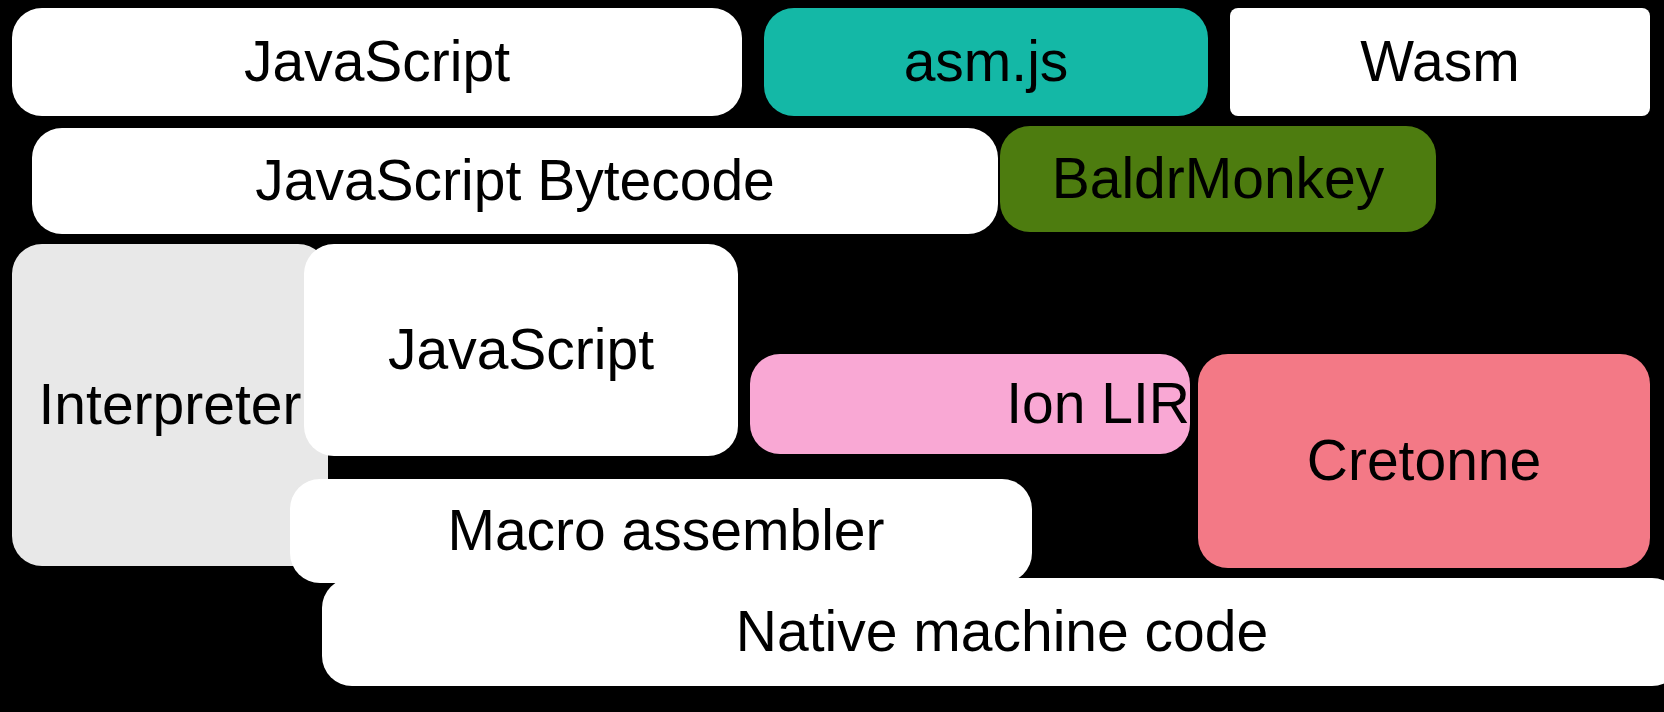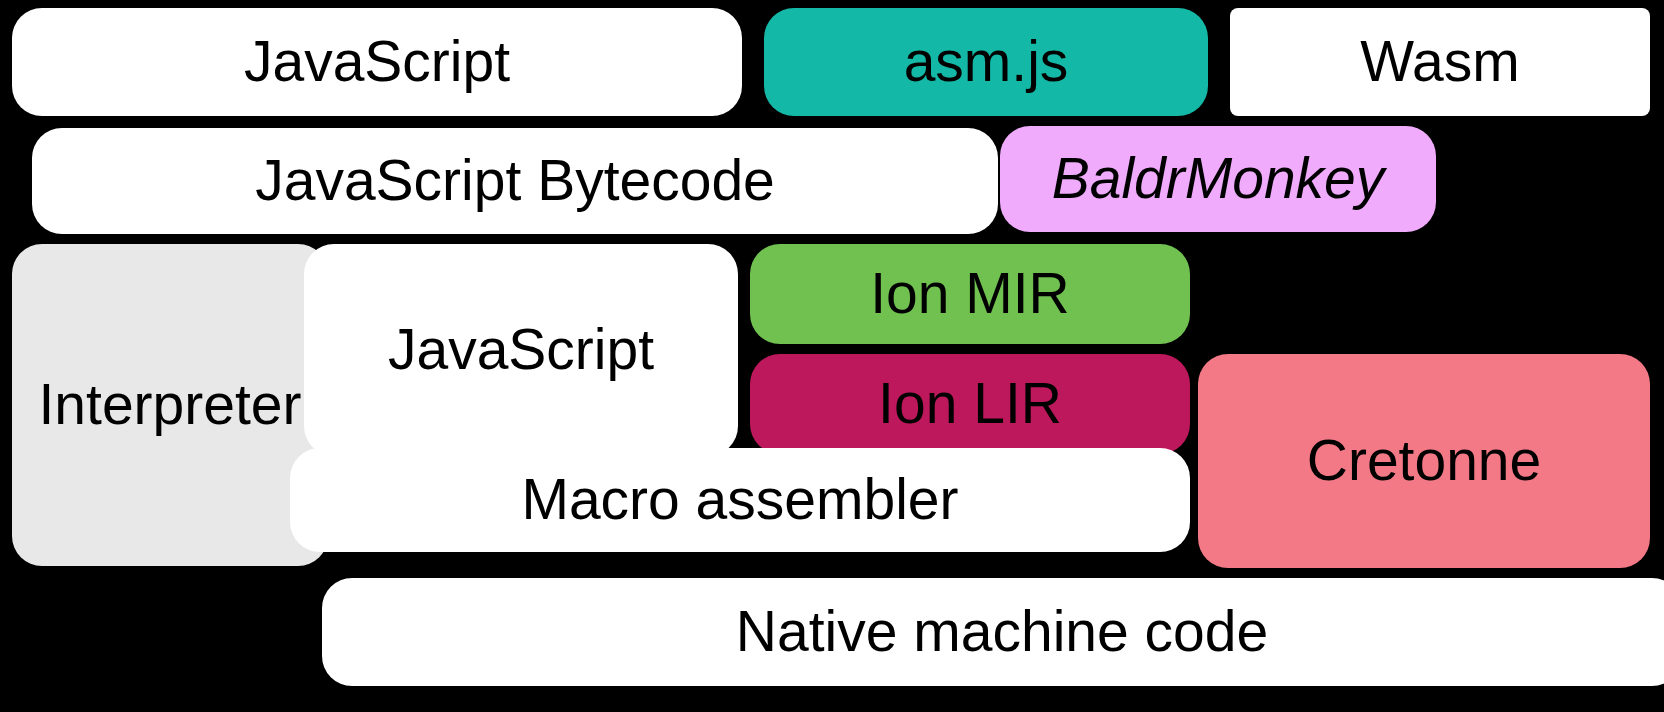--- a/index.html
+++ b/index.html
@@ -33,21 +33,21 @@
   #javascript          { left: 12px;   top: 8px;   width: 730px;  height: 108px; }
   #asm-js              { left: 764px;  top: 8px;   width: 444px;  height: 108px; }
   #wasm                { left: 1230px; top: 8px;   width: 420px;  height: 108px; border-radius: 8px; }
   #javascript-bytecode { left: 12px;   top: 128px; width: 966px;  height: 106px; margin-left: 20px; }
   #baldrmonkey         { left: 1000px; top: 126px; width: 436px;  height: 106px; }
   #interpreter         { left: 12px;   top: 244px; width: 316px;  height: 322px; }
   #javascript-baseline { left: 304px;  top: 244px; width: 434px;  height: 212px; }
   #ion-mir             { left: 750px;  top: 244px; width: 440px;  height: 100px; }
   #ion-lir             { left: 750px;  top: 354px; width: 440px;  height: 100px; }
   #cretonne            { left: 1198px; top: 354px; width: 452px;  height: 214px; align-items: center; }
-  #macro-assembler     { left: 290px;  top: 448px; width: 900px;  height: 104px; }
+  #macro-assembler     { left: 290px;  top: 479px; width: 732px;  height: 104px; padding-left: 10px; }
   #native-machine-code { left: 290px;  top: 578px; width: 1360px; height: 108px; }
 </style>
 </head>
 <body>
 
 <div class="canvas" style="background-color: rgb(0, 0, 0);">
 
   <div class="node" id="javascript" style="background-color: rgb(255, 255, 255);">
     <span class="label">JavaScript</span>
   </div>
@@ -57,37 +57,34 @@
   </div>
 
   <div class="node" id="wasm" style="background-color: rgb(255, 255, 255);">
     <span class="label">Wasm</span>
   </div>
 
   <div class="node" id="javascript-bytecode" style="background-color: rgb(255, 255, 255);">
     <span class="label">JavaScript Bytecode</span>
   </div>
 
-  <div class="node" id="baldrmonkey" style="background-color: #f0abfc; font-style: italic;">
+  <div class="node" id="baldrmonkey" style="background-color: #4d7c0f;">
     <span class="label">BaldrMonkey</span>
   </div>
 
   <div class="node" id="interpreter" style="background-color: rgb(232, 232, 232);">
     <span class="label">Interpreter</span>
   </div>
 
   <div class="node" id="javascript-baseline" style="background-color: rgb(255, 255, 255);">
     <span class="label">JavaScript</span>
   </div>
 
-  <div class="node" id="ion-mir" style="background-color: rgb(112, 193, 80);">
-    <span class="label">Ion MIR</span>
-  </div>
 
-  <div class="node" id="ion-lir" style="background-color: #be185d;">
+  <div class="node" id="ion-lir" style="background-color: #f9a8d4; align-items: flex-end;">
     <span class="label">Ion LIR</span>
   </div>
 
   <div class="node" id="cretonne" style="background-color: rgb(243, 121, 134);">
     <span class="label">Cretonne</span>
   </div>
 
   <div class="node" id="macro-assembler" style="background-color: rgb(255, 255, 255);">
     <span class="label">Macro assembler</span>
   </div>

